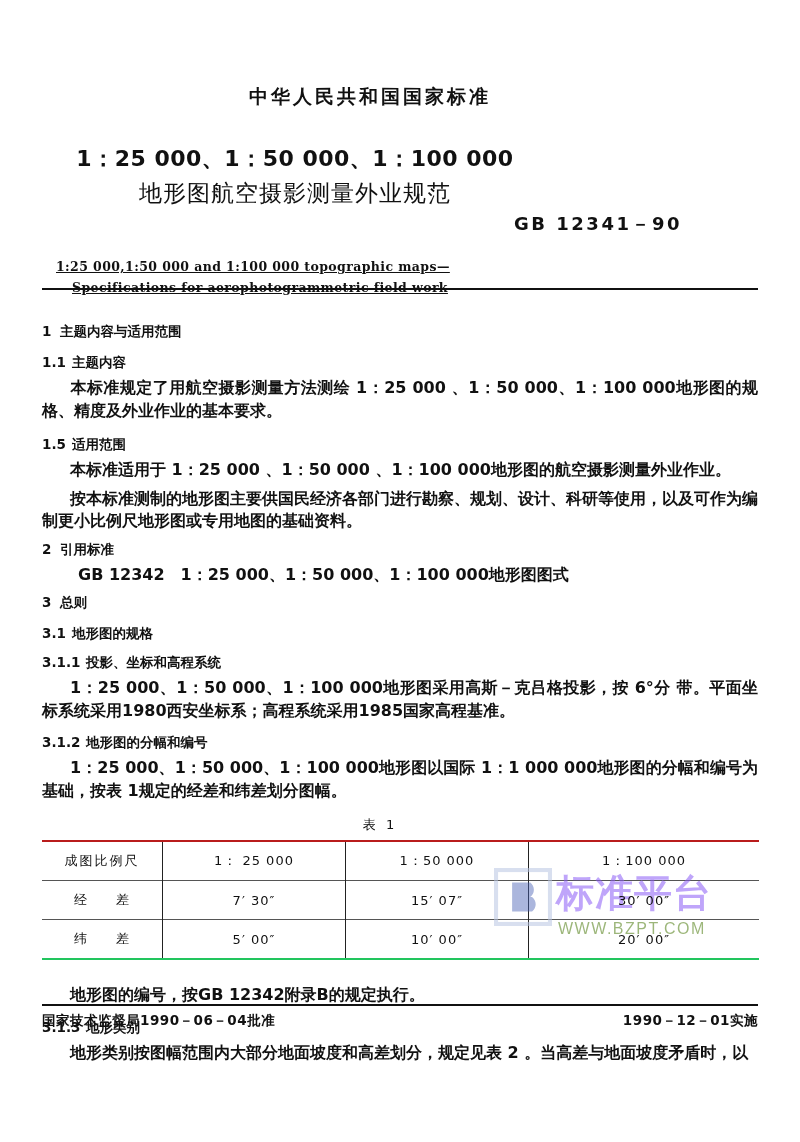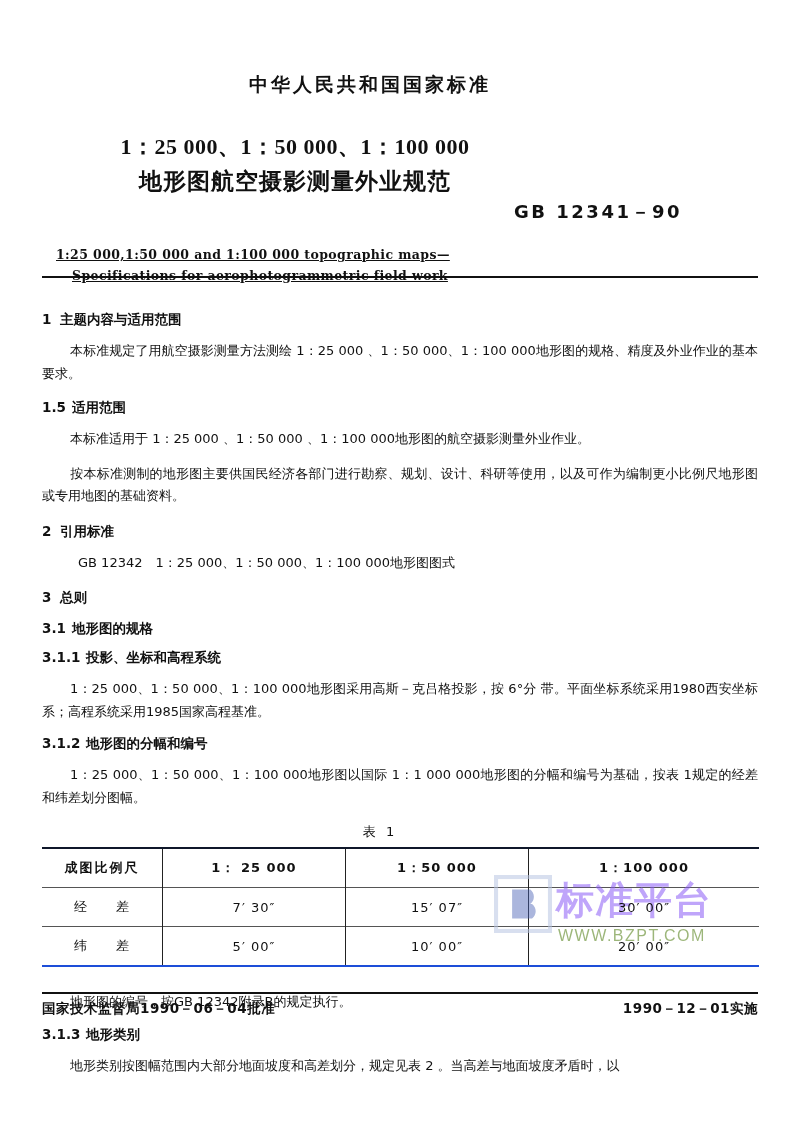--- a/index.html
+++ b/index.html
@@ -11,21 +11,21 @@
     width: 800px;
     height: 1142px;
     position: relative;
     font-family: "DejaVu Sans", "Liberation Sans", sans-serif;
     color: #111111;
     overflow: hidden;
   }
 
   .page {
     position: absolute;
-    left: 0; top: 0;
+    left: 0; top: 12px;
     width: 800px;
     height: 996px;
     border-radius: 23px;
   }
 
   
   .header {
     position: absolute;
     left: 0;
     top: 72px;
@@ -50,25 +50,24 @@
     top: 0;
     width: 470px;
     text-align: center;
   }
   .title-line1 {
     font-size: 22px;
     font-weight: bold;
     letter-spacing: 0.5px;
     line-height: 30px;
     white-space: nowrap;
-    font-family: Liberation Serif, serif;
   }
   .title-line2 {
     font-size: 23px;
-    font-weight: bold;
+    font-weight: normal;
     letter-spacing: 1px;
     line-height: 32px;
     margin-top: 3px;
     white-space: nowrap;
   }
   .std-number {
     position: absolute;
     right: 118px;
     top: 68px;
     font-size: 18px;
@@ -109,34 +108,35 @@
     width: 716px;
     font-size: 13.5px;
   }
   .h1, .h2, .h3 {
     font-weight: bold;
     line-height: 18px;
     margin: 0;
     padding: 0;
     white-space: nowrap;
   }
-  .h1 { font-size: 13.5px; margin-top: 14px; }
+  .h1 { font-size: 13.5px; margin-top: 7px; }
   .h2 { font-size: 13.5px; margin-top: 13px; }
   .h3 { font-size: 13.5px; margin-top: 11px; }
   .num { display: inline-block; }
   .h1 .num { min-width: 18px; }
   .h2 .num { min-width: 30px; }
   .h3 .num { min-width: 44px; }
 
   .para {
-    font-size: 13px;
+    font-size: 16px;
     line-height: 22.5px;
-    margin: 12px 0 0 0;
+    margin: 6px 0 0 0;
     text-align: justify;
     text-justify: inter-ideograph;
+    font-weight: bold;
   }
   .para .ind { display: inline-block; width: 28px; }
 
   
   .body-area > .h1:first-child { margin-top: 0; }
 
   
   .table-caption {
     text-align: center;
     font-size: 13px;
@@ -154,22 +154,22 @@
     height: 36px;
     text-align: center;
     vertical-align: middle;
     font-size: 13px;
     border-left: 1px solid #222;
     border-top: 1px solid #555;
     position: relative;
     z-index: 2;
   }
   table.spec td:first-child { border-left: none; }
-  table.spec tr:first-child td { border-top: 2px solid #0f172a; font-weight: bold; }
-  table.spec tr:last-child td { border-bottom: 2px solid #1d4ed8; }
+  table.spec tr:first-child td { border-top: 2px solid #b91c1c; }
+  table.spec tr:last-child td { border-bottom: 2px solid #22c55e; }
   table.spec .colhead { letter-spacing: 2px; }
   table.spec .rowhead { letter-spacing: 8px; padding-left: 8px; }
   table.spec .val { letter-spacing: 1px; }
 
   .table-wrap {
     position: relative;
   }
   
   .watermark {
     position: absolute;
@@ -254,20 +254,23 @@
   </div>
 
   <div class="rule-top"></div>
 
   <div class="body-area">
 
     <div class="h1">
       <span class="num">1</span><span>主题内容与适用范围</span>
     </div>
 
+    <div class="h2">
+      <span class="num">1.1</span><span>主题内容</span>
+    </div>
     <p class="para"><span class="ind"></span><span>本标准规定了用航空摄影测量方法测绘 1：25 000 、1：50 000、1：100 000地形图的规格、精度及外业作业的基本要求。</span></p>
 
     <div class="h2">
       <span class="num">1.5</span><span>适用范围</span>
     </div>
     <p class="para"><span class="ind"></span><span>本标准适用于 1：25 000 、1：50 000 、1：100 000地形图的航空摄影测量外业作业。</span></p>
     <p class="para"><span class="ind"></span><span>按本标准测制的地形图主要供国民经济各部门进行勘察、规划、设计、科研等使用，以及可作为编制更小比例尺地形图或专用地图的基础资料。</span></p>
 
     <div class="h1">
       <span class="num">2</span><span>引用标准</span>

